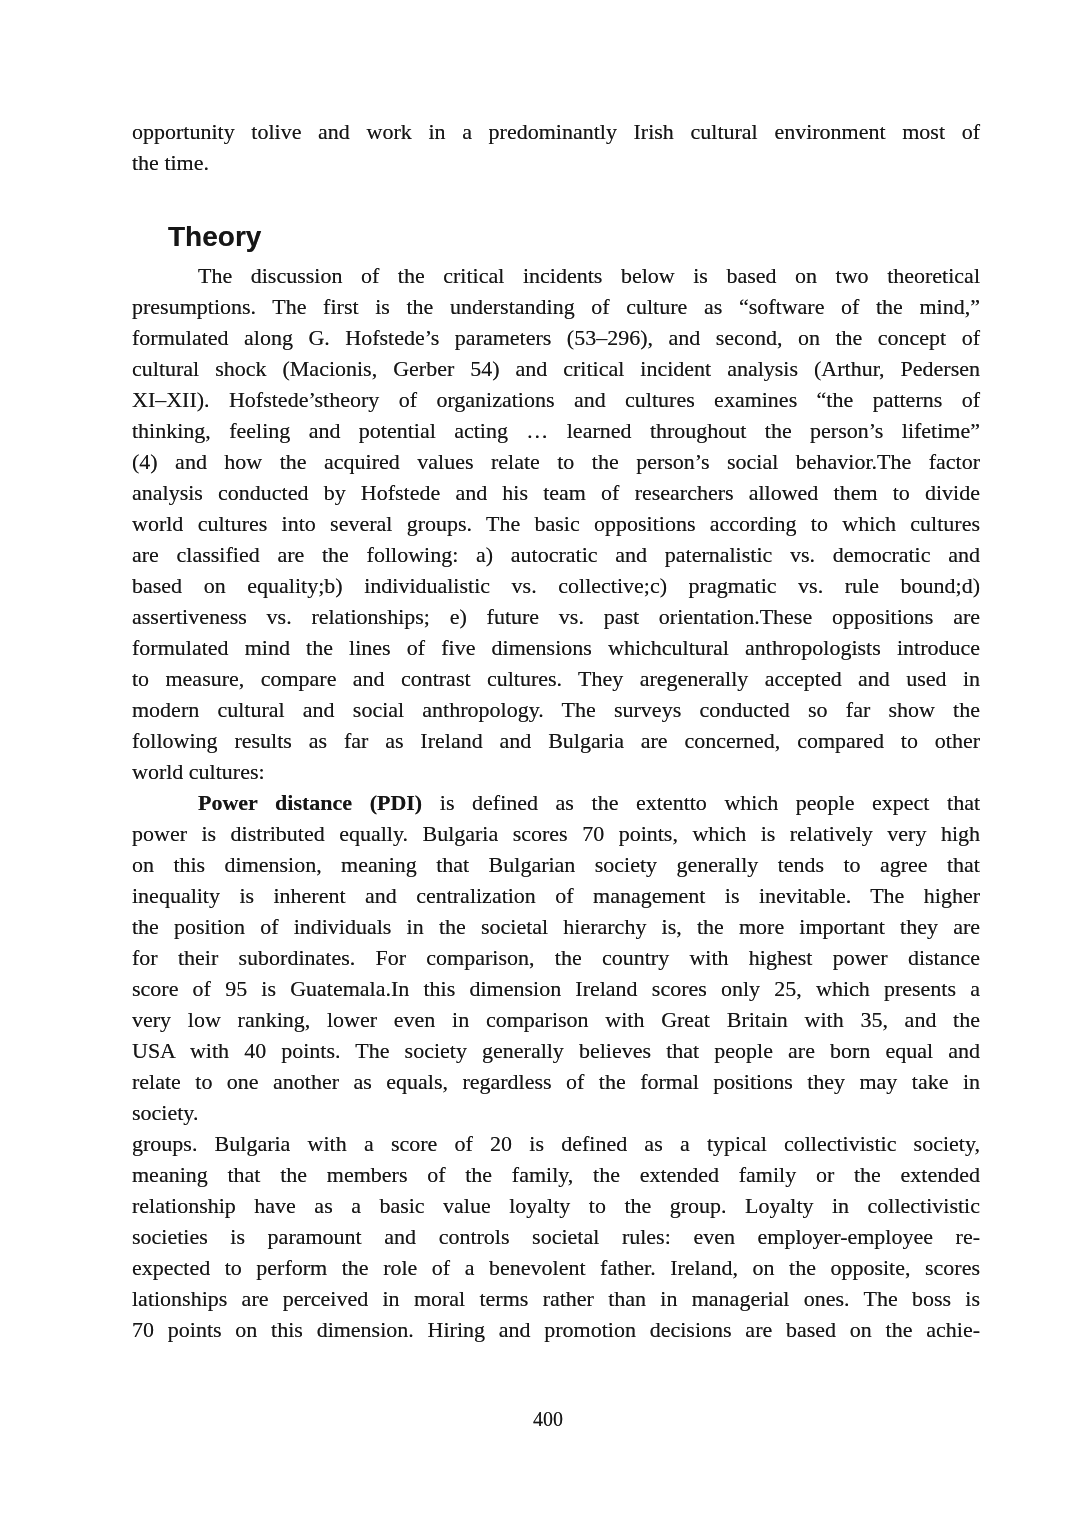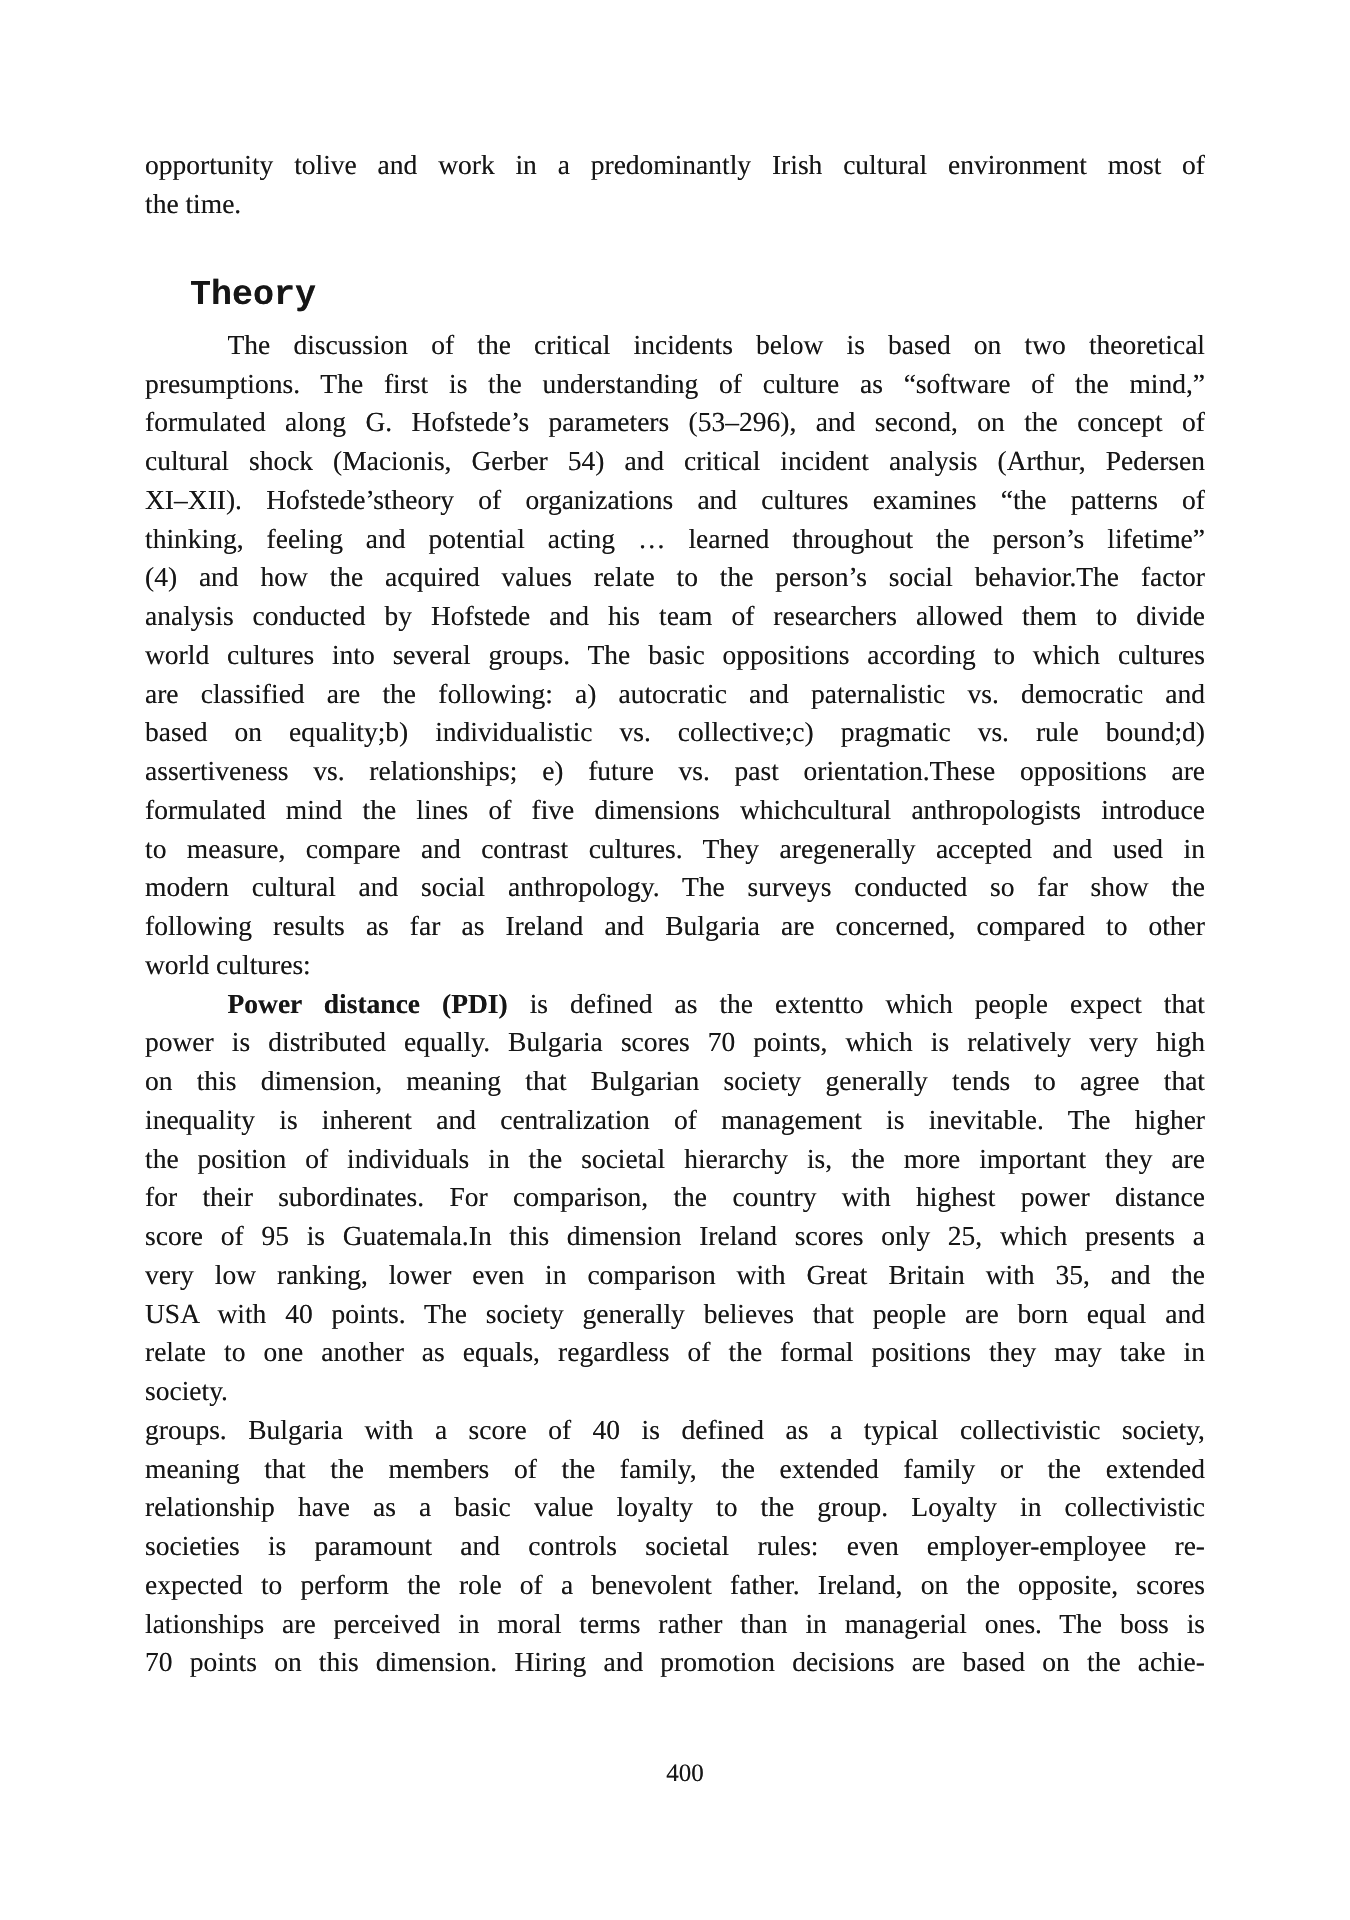--- a/index.html
+++ b/index.html
@@ -11,21 +11,21 @@
     position: relative;
     width: 1080px;
     height: 1536px;
     background: #ffffff;
     overflow: hidden;
     font-family: "Liberation Serif", serif;
     color: #161616;
   }
   .text-col {
     position: absolute;
-    left: 116px;
+    left: 132px;
     top: 116px;
     width: 848px;
     font-size: 22px;
     line-height: 31px;
     text-shadow: 0 0 0.5px rgba(0,0,0,0.55);
   }
   .line {
     height: 31px;
     text-align: justify;
     text-align-last: justify;
@@ -34,21 +34,21 @@
   .line.end {
     text-align-last: left;
     -moz-text-align-last: left;
   }
   .line.first {
     padding-left: 66px;
   }
   .section-heading {
     margin: 42px 0 6px 0;
     padding-left: 36px;
-    font-family: Liberation Mono, monospace;
+    font-family: Liberation Sans, sans-serif;
     font-weight: bold;
     font-size: 28px;
     line-height: 34px;
     text-align: left;
     text-align-last: left;
   }
   .para { margin: 0; }
   .lead { font-weight: bold; }
   .footer {
     position: absolute;
@@ -103,21 +103,21 @@
       <div class="line">the position of individuals in the societal hierarchy is, the more important they are</div>
       <div class="line">for their subordinates. For comparison, the country with highest power distance</div>
       <div class="line">score of 95 is Guatemala.In this dimension Ireland scores only 25, which presents a</div>
       <div class="line">very low ranking, lower even in comparison with Great Britain with 35, and the</div>
       <div class="line">USA with 40 points. The society generally believes that people are born equal and</div>
       <div class="line">relate to one another as equals, regardless of the formal positions they may take in</div>
       <div class="line end">society.</div>
     </div>
 
     <div class="para">
-      <div class="line">groups. Bulgaria with a score of 40 is defined as a typical collectivistic society,</div>
+      <div class="line">groups. Bulgaria with a score of 20 is defined as a typical collectivistic society,</div>
       <div class="line">meaning that the members of the family, the extended family or the extended</div>
       <div class="line">relationship have as a basic value loyalty to the group. Loyalty in collectivistic</div>
       <div class="line">societies is paramount and controls societal rules: even employer-employee re-</div>
       <div class="line">expected to perform the role of a benevolent father. Ireland, on the opposite, scores</div>
       <div class="line">lationships are perceived in moral terms rather than in managerial ones. The boss is</div>
       <div class="line">70 points on this dimension. Hiring and promotion decisions are based on the achie-</div>
     </div>
 
   </div>
 

